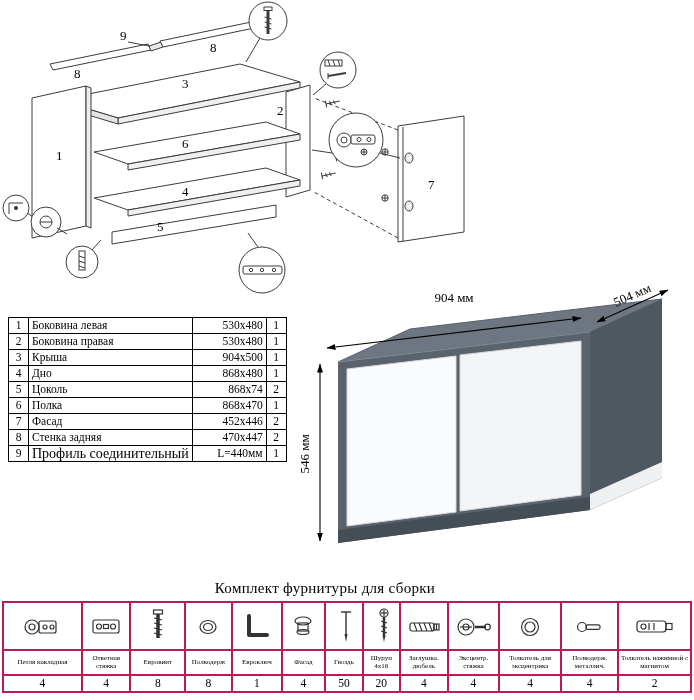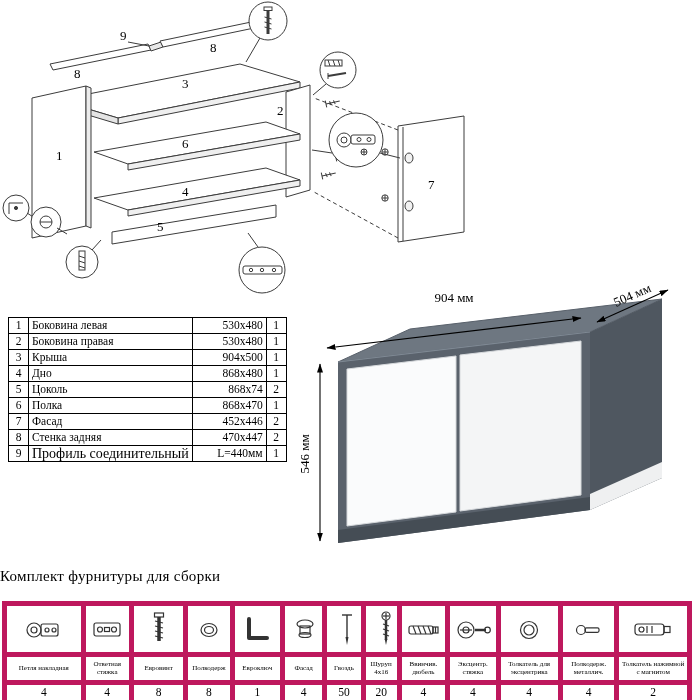--- a/index.html
+++ b/index.html
@@ -8,24 +8,24 @@
     font-family:"Liberation Serif", serif; color:#000;
   }
   .exploded{position:absolute;left:0;top:0;}
   .parts{position:absolute;left:8px;top:317px;border-collapse:collapse;table-layout:fixed;}
   .parts td{border:1px solid #000;height:15px;line-height:15px;font-size:11.5px;
     padding:0 3px;white-space:nowrap;overflow:hidden;}
   .parts .c-num{text-align:center;padding:0;}
   .parts .c-size{text-align:right;padding-left:6px;font-family:Liberation Serif, serif;}
   .parts .c-qty{text-align:center;padding:0;}
   .render{position:absolute;left:300px;top:282px;}
-  .hw-title{position:absolute;left:0;top:568px;width:650px;text-align:left;
+  .hw-title{position:absolute;left:0;top:580px;width:650px;text-align:center;
     font-size:15px;letter-spacing:.3px;}
   .hw{position:absolute;left:2px;top:601px;width:690px;border-collapse:collapse;table-layout:fixed;}
-  .hw td{border:5px solid #be185d;text-align:center;vertical-align:middle;padding:0;}
+  .hw td{border:2px solid #be185d;text-align:center;vertical-align:middle;padding:0;}
   .hw .ico-cell{height:46px;}
   .hw .name-cell{font-size:7px;line-height:7.5px;padding:1px;height:21px;}
   .hw .qty-cell{font-size:11.5px;height:15px;line-height:15px;}
   .hwicon{display:block;margin:1px auto 0 auto;}
   svg text{font-family:"Liberation Serif", serif;}
   .dimtxt{font-family:"Liberation Sans", sans-serif;font-size:13px;}
 </style>
 </head>
 <body>
 
@@ -421,21 +421,21 @@
     </tr>
     <tr>
       <td class="name-cell">Петля накладная</td>
       <td class="name-cell">Ответная стяжка</td>
       <td class="name-cell">Евровинт</td>
       <td class="name-cell">Полкодерж</td>
       <td class="name-cell">Евроключ</td>
       <td class="name-cell">Фасад</td>
       <td class="name-cell">Гвоздь</td>
       <td class="name-cell">Шуруп 4x16</td>
-      <td class="name-cell">Ввинчив. дюбель</td>
+      <td class="name-cell">Заглушка. дюбель</td>
       <td class="name-cell">Эксцентр. стяжка</td>
       <td class="name-cell">Толкатель для эксцентрика</td>
       <td class="name-cell">Полкодерж. металлич.</td>
       <td class="name-cell">Толкатель нажимной с магнитом</td>
     </tr>
     <tr>
       <td class="qty-cell">4</td>
       <td class="qty-cell">4</td>
       <td class="qty-cell">8</td>
       <td class="qty-cell">8</td>

